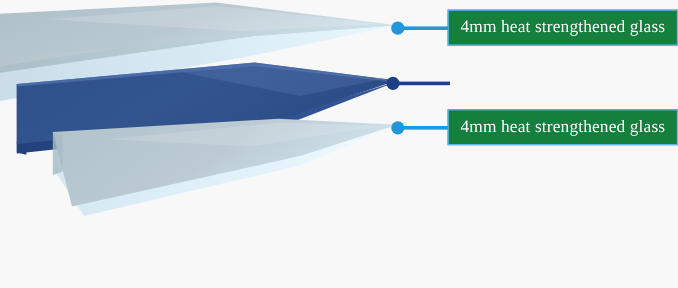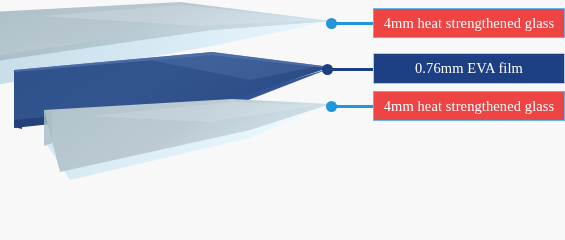--- a/index.html
+++ b/index.html
@@ -35,21 +35,21 @@
     height: 30px;
     padding: 0 4px;
     color: #ffffff;
     font-size: 14.5px;
     letter-spacing: 0.1px;
     white-space: nowrap;
     justify-content: center;
     text-shadow: 0 0 1px rgba(0,0,0,0.18);
   }
   .callout-light {
-    background: #ef4444;
+    background: #15803d;
     border: 1px solid #5fb8e8;
   }
   .callout-dark {
     background: #1d3f83;
     border: 1px solid #b9c6de;
   }
   #callout-top {
     left: 373px;
     top: 8px;
     width: 192px;
@@ -166,23 +166,20 @@
   </svg>
 
   <div class="dot dot-light" id="dot-top"></div>
   <div class="leader leader-light" id="leader-top"></div>
   <div class="callout callout-light" id="callout-top">
     <span>4mm heat strengthened glass</span>
   </div>
 
   <div class="dot dot-dark" id="dot-mid"></div>
   <div class="leader leader-dark" id="leader-mid"></div>
-  <div class="callout callout-dark" id="callout-mid">
-    <span>0.76mm EVA film</span>
-  </div>
 
   <div class="dot dot-light" id="dot-bot"></div>
   <div class="leader leader-light" id="leader-bot"></div>
   <div class="callout callout-light" id="callout-bot">
     <span>4mm heat strengthened glass</span>
   </div>
 
 </div>
 
 </body></html>

